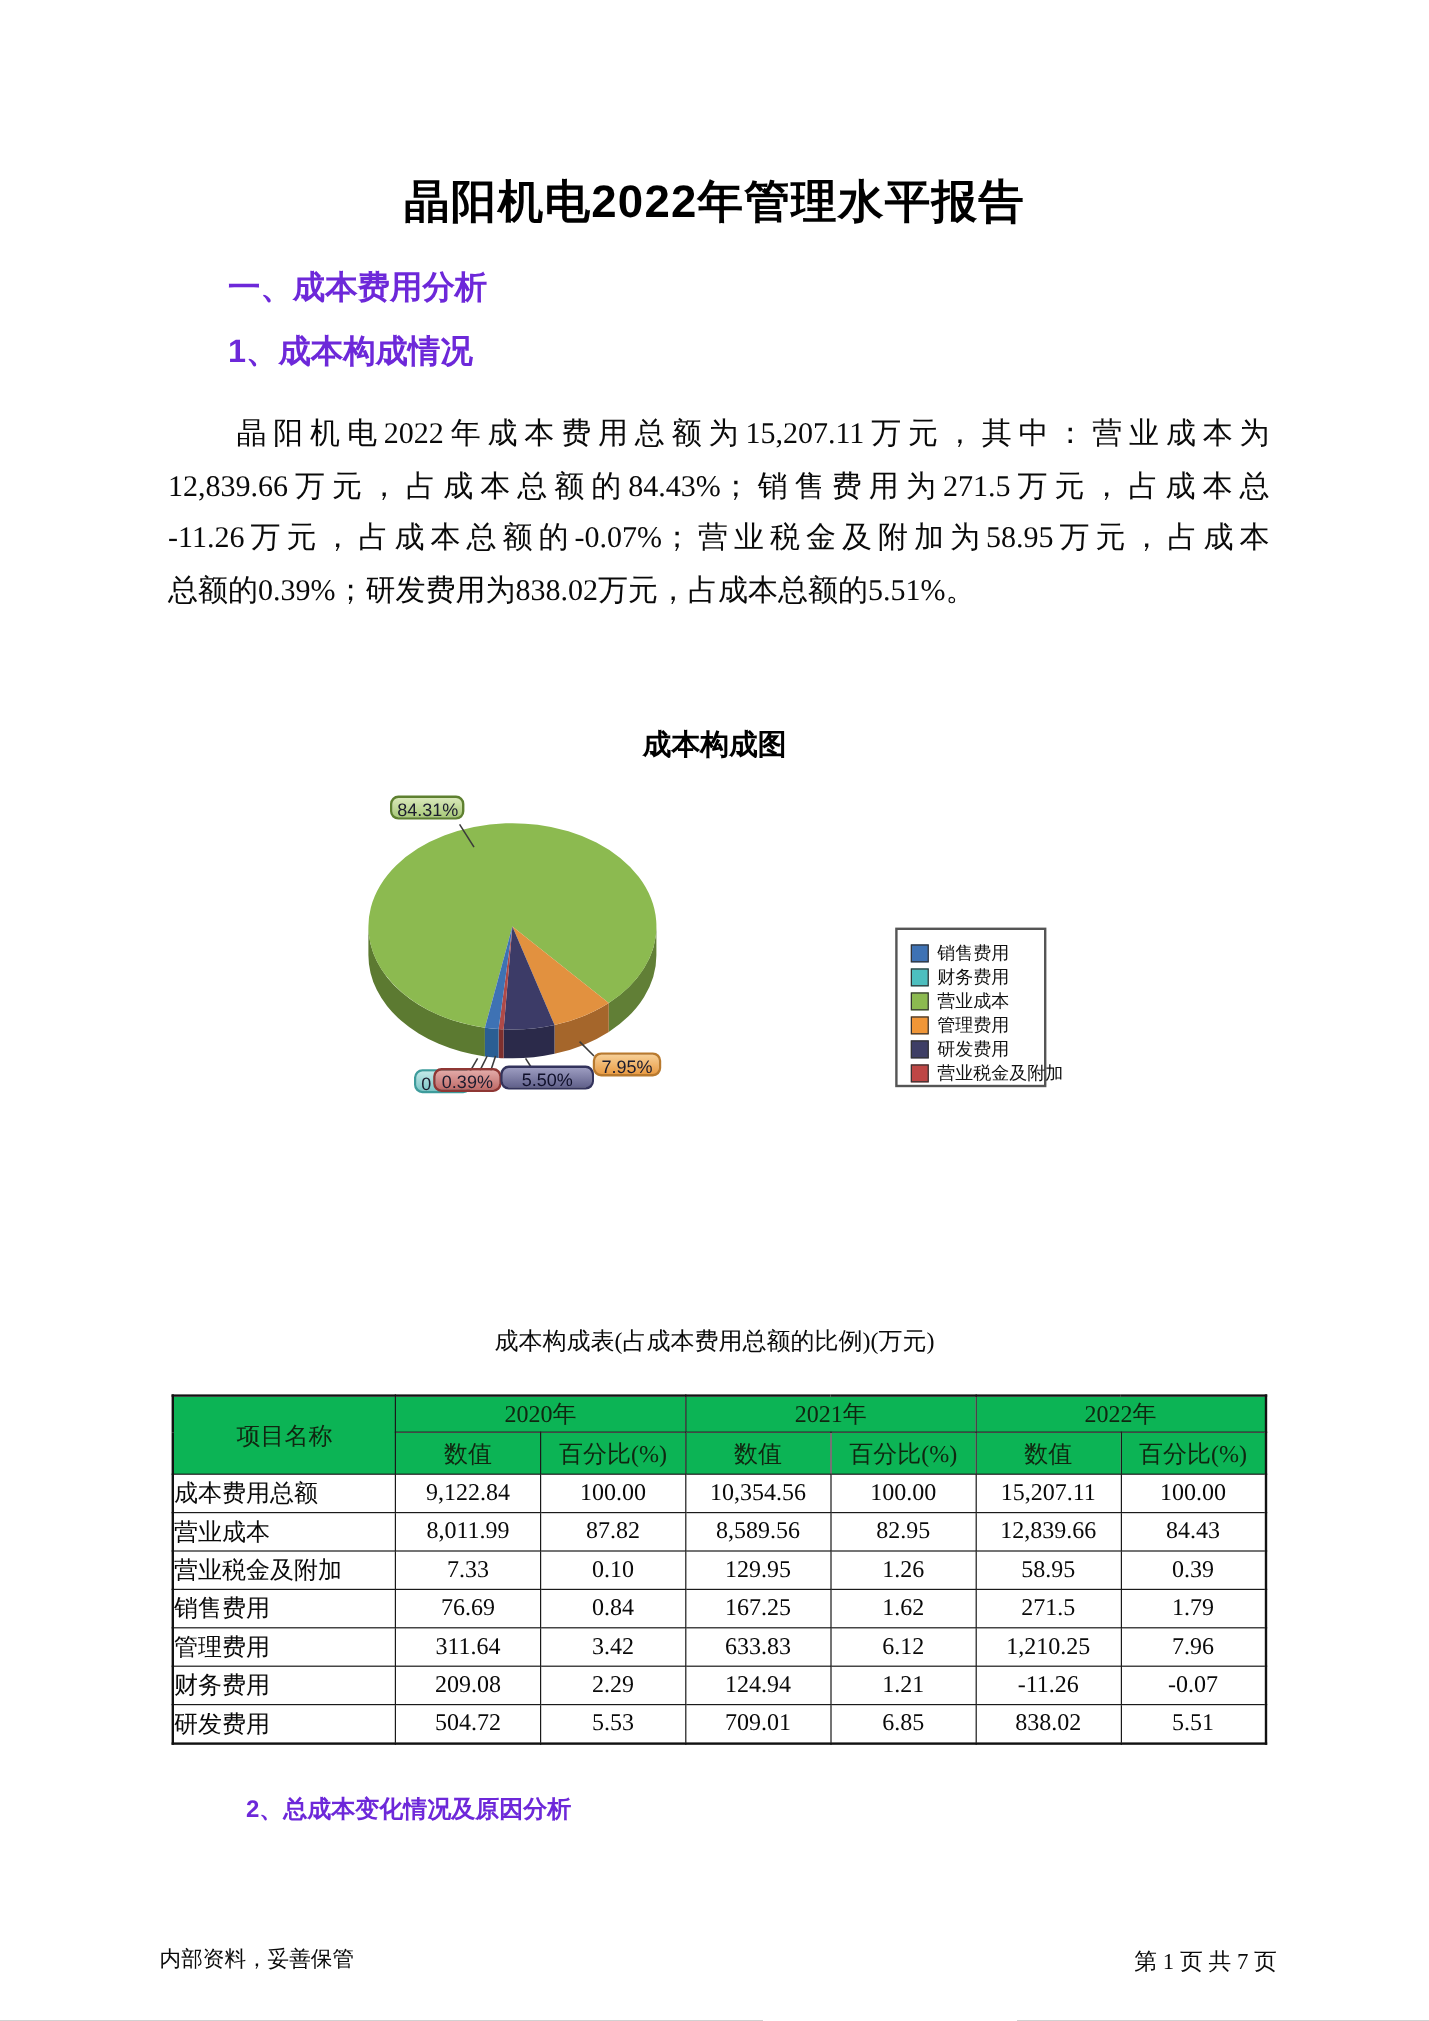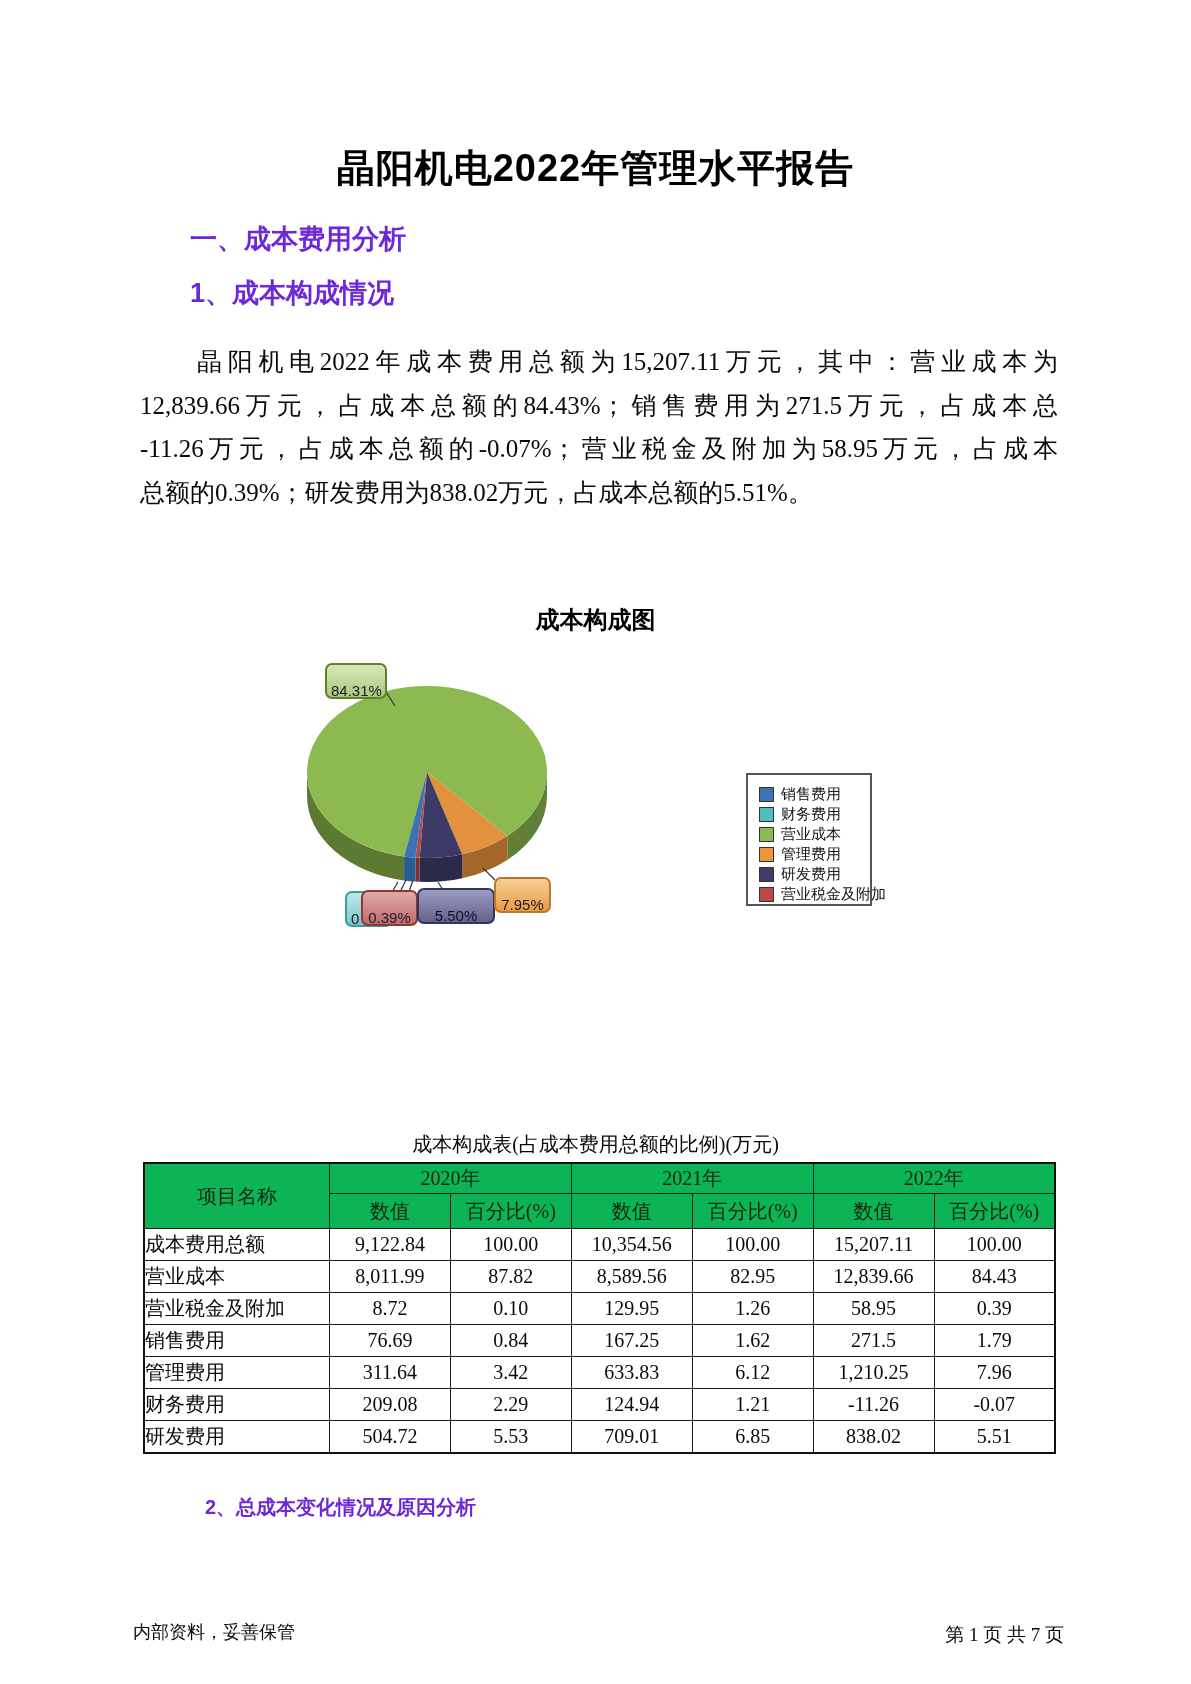--- a/index.html
+++ b/index.html
@@ -29,21 +29,21 @@
   .pline.last { text-align-last:left; }
   .chart-title {
     position:absolute; left:0; right:0; top:604px; text-align:center;
     font-family:"Liberation Sans", sans-serif; font-weight:bold;
     font-size:24px; color:#000;
   }
   .pie-svg { position:absolute; left:0; top:0; }
   .plabel {
     position:absolute; height:20px; line-height:20px; text-align:center;
     font-family:"Liberation Sans", sans-serif; font-size:15px; color:#1c1c2e;
-    border-radius:7px; padding:16px 4px; box-sizing:border-box;
+    border-radius:7px; padding:1px 4px; box-sizing:border-box;
   }
   .pl-green  { left:325px; top:663px; width:62px; border:2px solid #5e8030;
                background:linear-gradient(#d9e8ba, #a9c979); }
   .pl-teal   { left:345px; top:891px; width:48px; border:2px solid #3e9c9c;
                background:linear-gradient(#c2e8e8, #7cc7c7); text-align:left; }
   .pl-red    { left:361px; top:890px; width:57px; border:2px solid #8f3734;
                background:linear-gradient(#e2aaa8, #bf6b68); }
   .pl-navy   { left:417px; top:888px; width:78px; border:2px solid #33335c;
                background:linear-gradient(#9c9cc0, #62628c); color:#10102a; }
   .pl-orange { left:494px; top:877px; width:57px; border:2px solid #b97a2e;
@@ -56,21 +56,21 @@
   .legend-item { display:flex; align-items:center; height:20px; }
   .legend-swatch {
     width:13px; height:13px; border:1px solid #333; margin-right:7px;
     flex:none;
   }
   .legend-label {
     font-family:"Liberation Sans", sans-serif; font-size:15px; color:#111;
     white-space:nowrap;
   }
   .tbl-title {
-    position:absolute; left:0; right:0; top:1131px; text-align:center;
+    position:absolute; left:0; right:0; top:1104px; text-align:center;
     font-size:20px; color:#0a0a0a;
   }
   table.costs {
     position:absolute; left:143px; top:1162px; width:913px;
     border-collapse:collapse; table-layout:fixed;
     font-size:20px; color:#0a0a0a;
   }
   table.costs th, table.costs td {
     border:1.5px solid #1a1a1a; padding:0; overflow:hidden; white-space:nowrap;
   }
@@ -200,21 +200,21 @@
           <td class="rowname">营业成本</td>
           <td class="num">8,011.99</td>
           <td class="num">87.82</td>
           <td class="num">8,589.56</td>
           <td class="num">82.95</td>
           <td class="num">12,839.66</td>
           <td class="num">84.43</td>
         </tr>
         <tr>
           <td class="rowname">营业税金及附加</td>
-          <td class="num">8.72</td>
+          <td class="num">7.33</td>
           <td class="num">0.10</td>
           <td class="num">129.95</td>
           <td class="num">1.26</td>
           <td class="num">58.95</td>
           <td class="num">0.39</td>
         </tr>
         <tr>
           <td class="rowname">销售费用</td>
           <td class="num">76.69</td>
           <td class="num">0.84</td>

